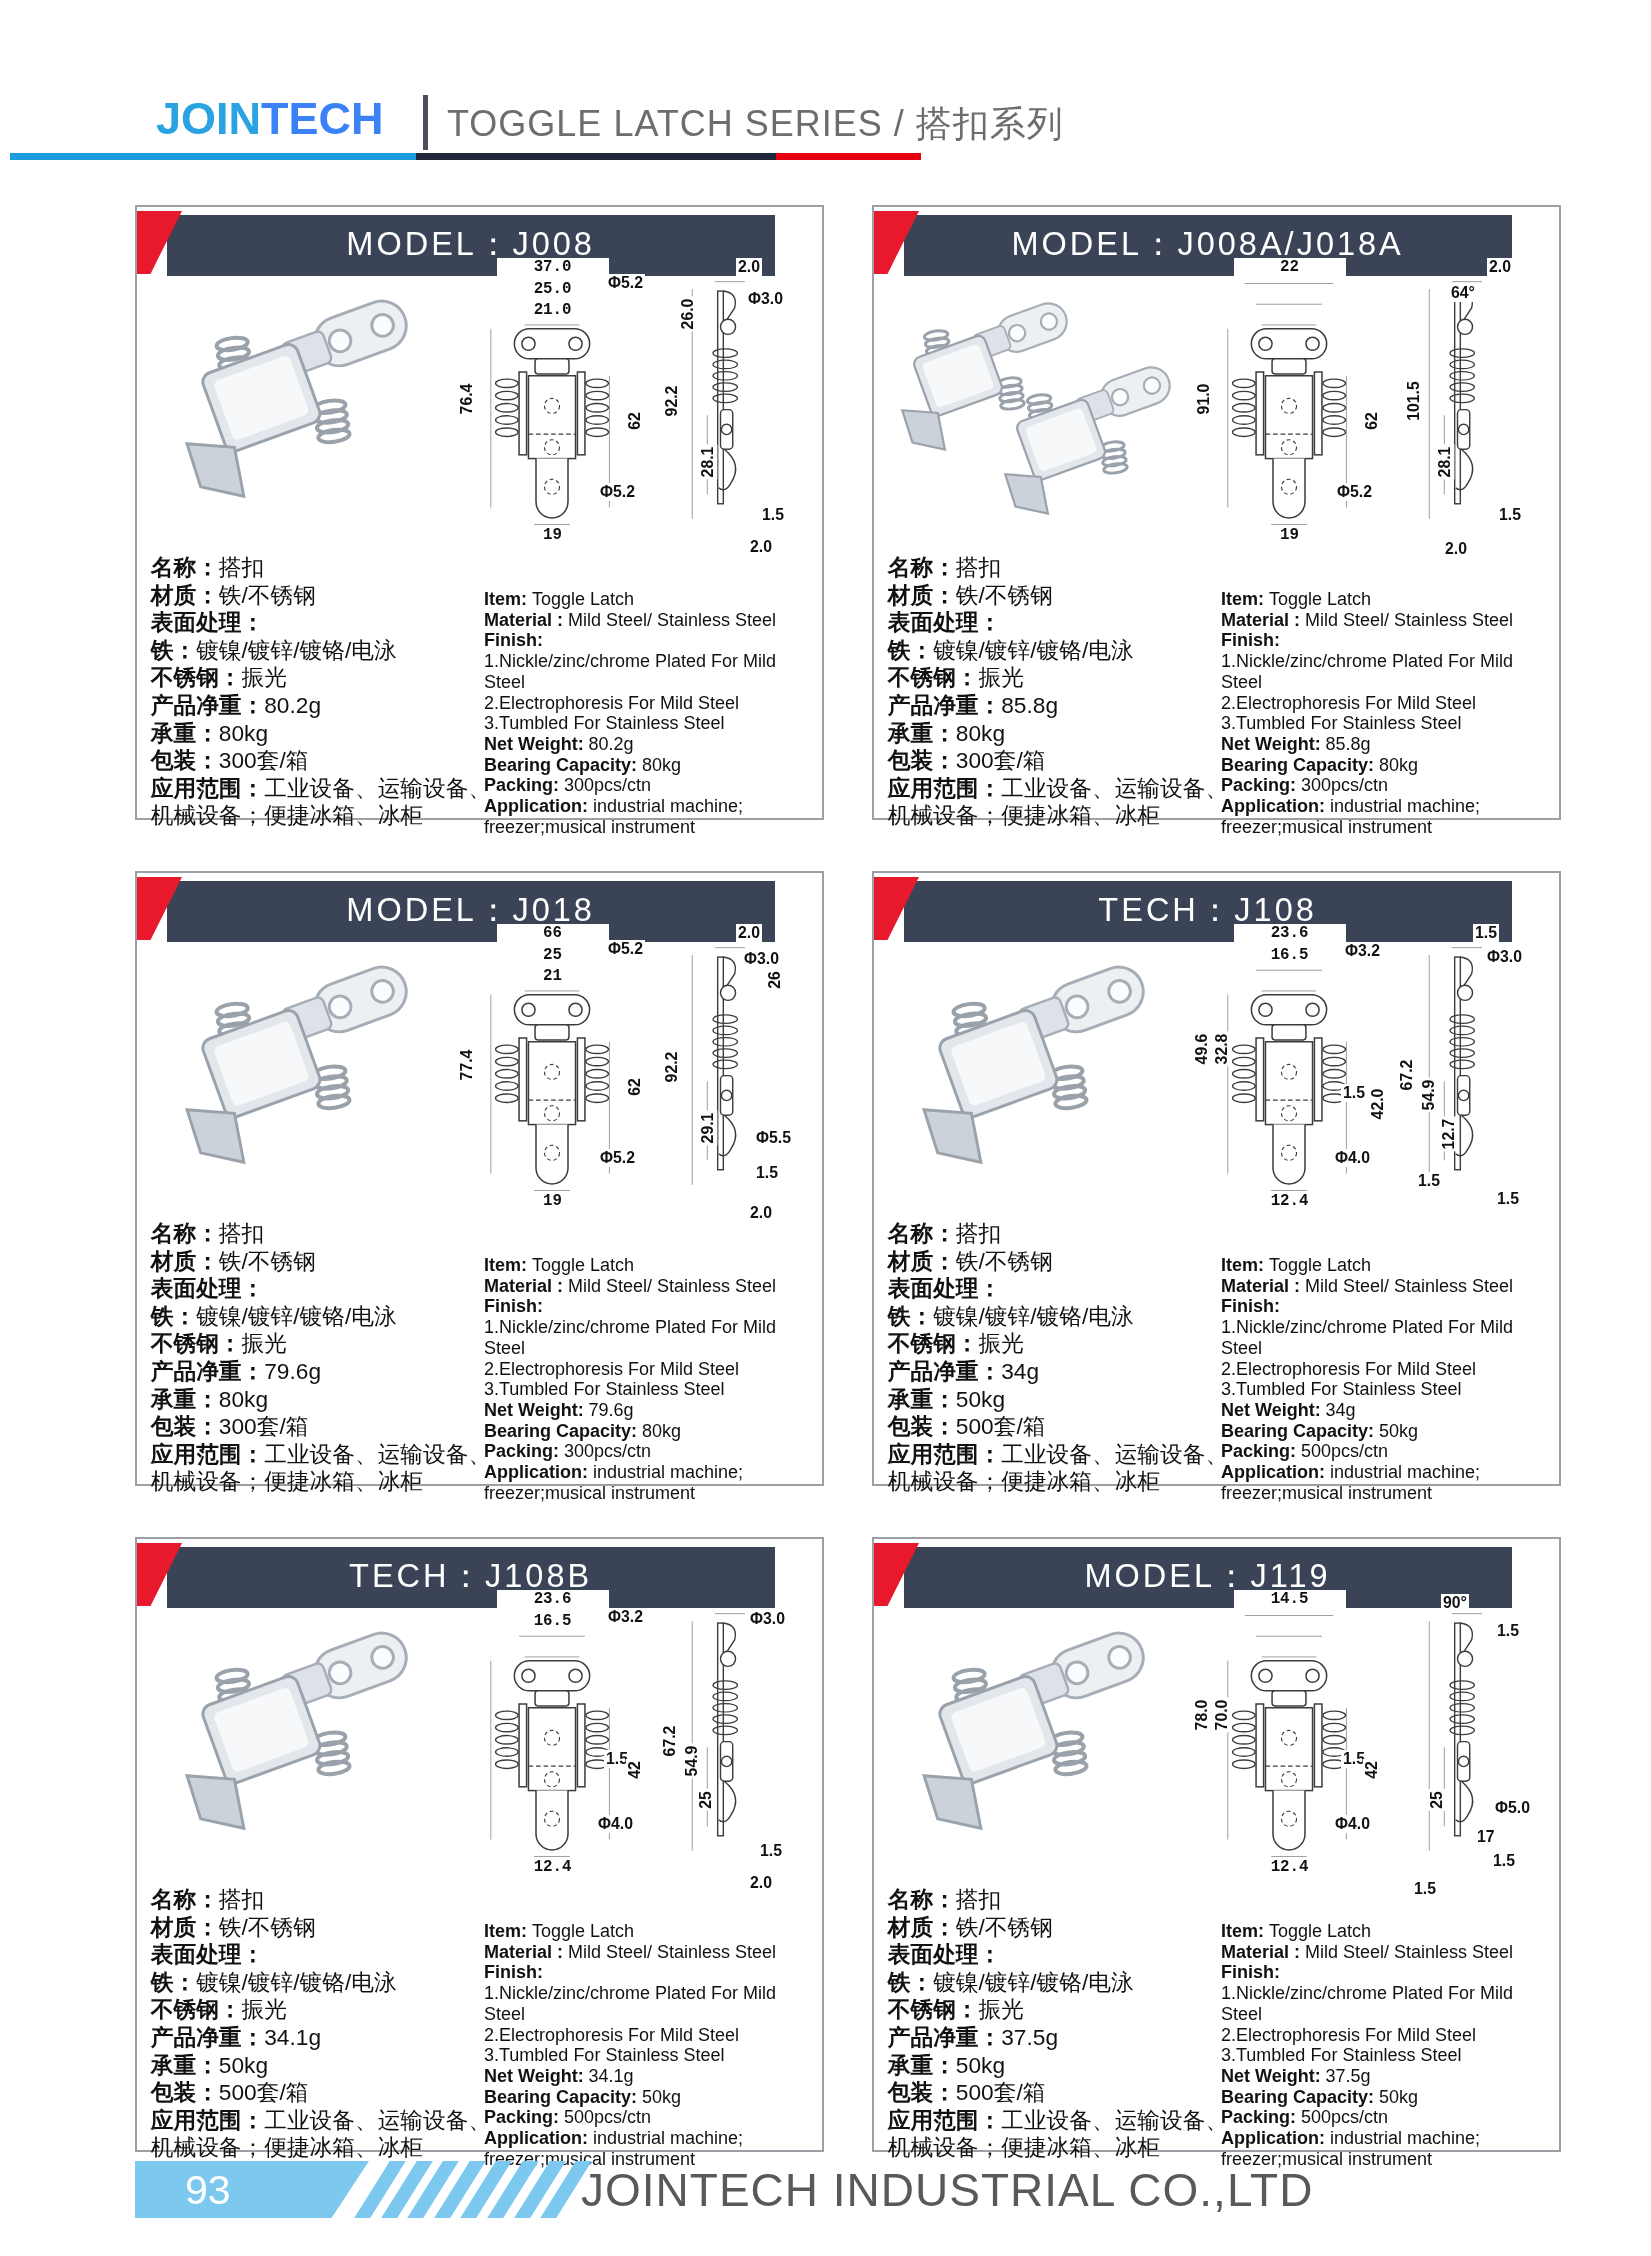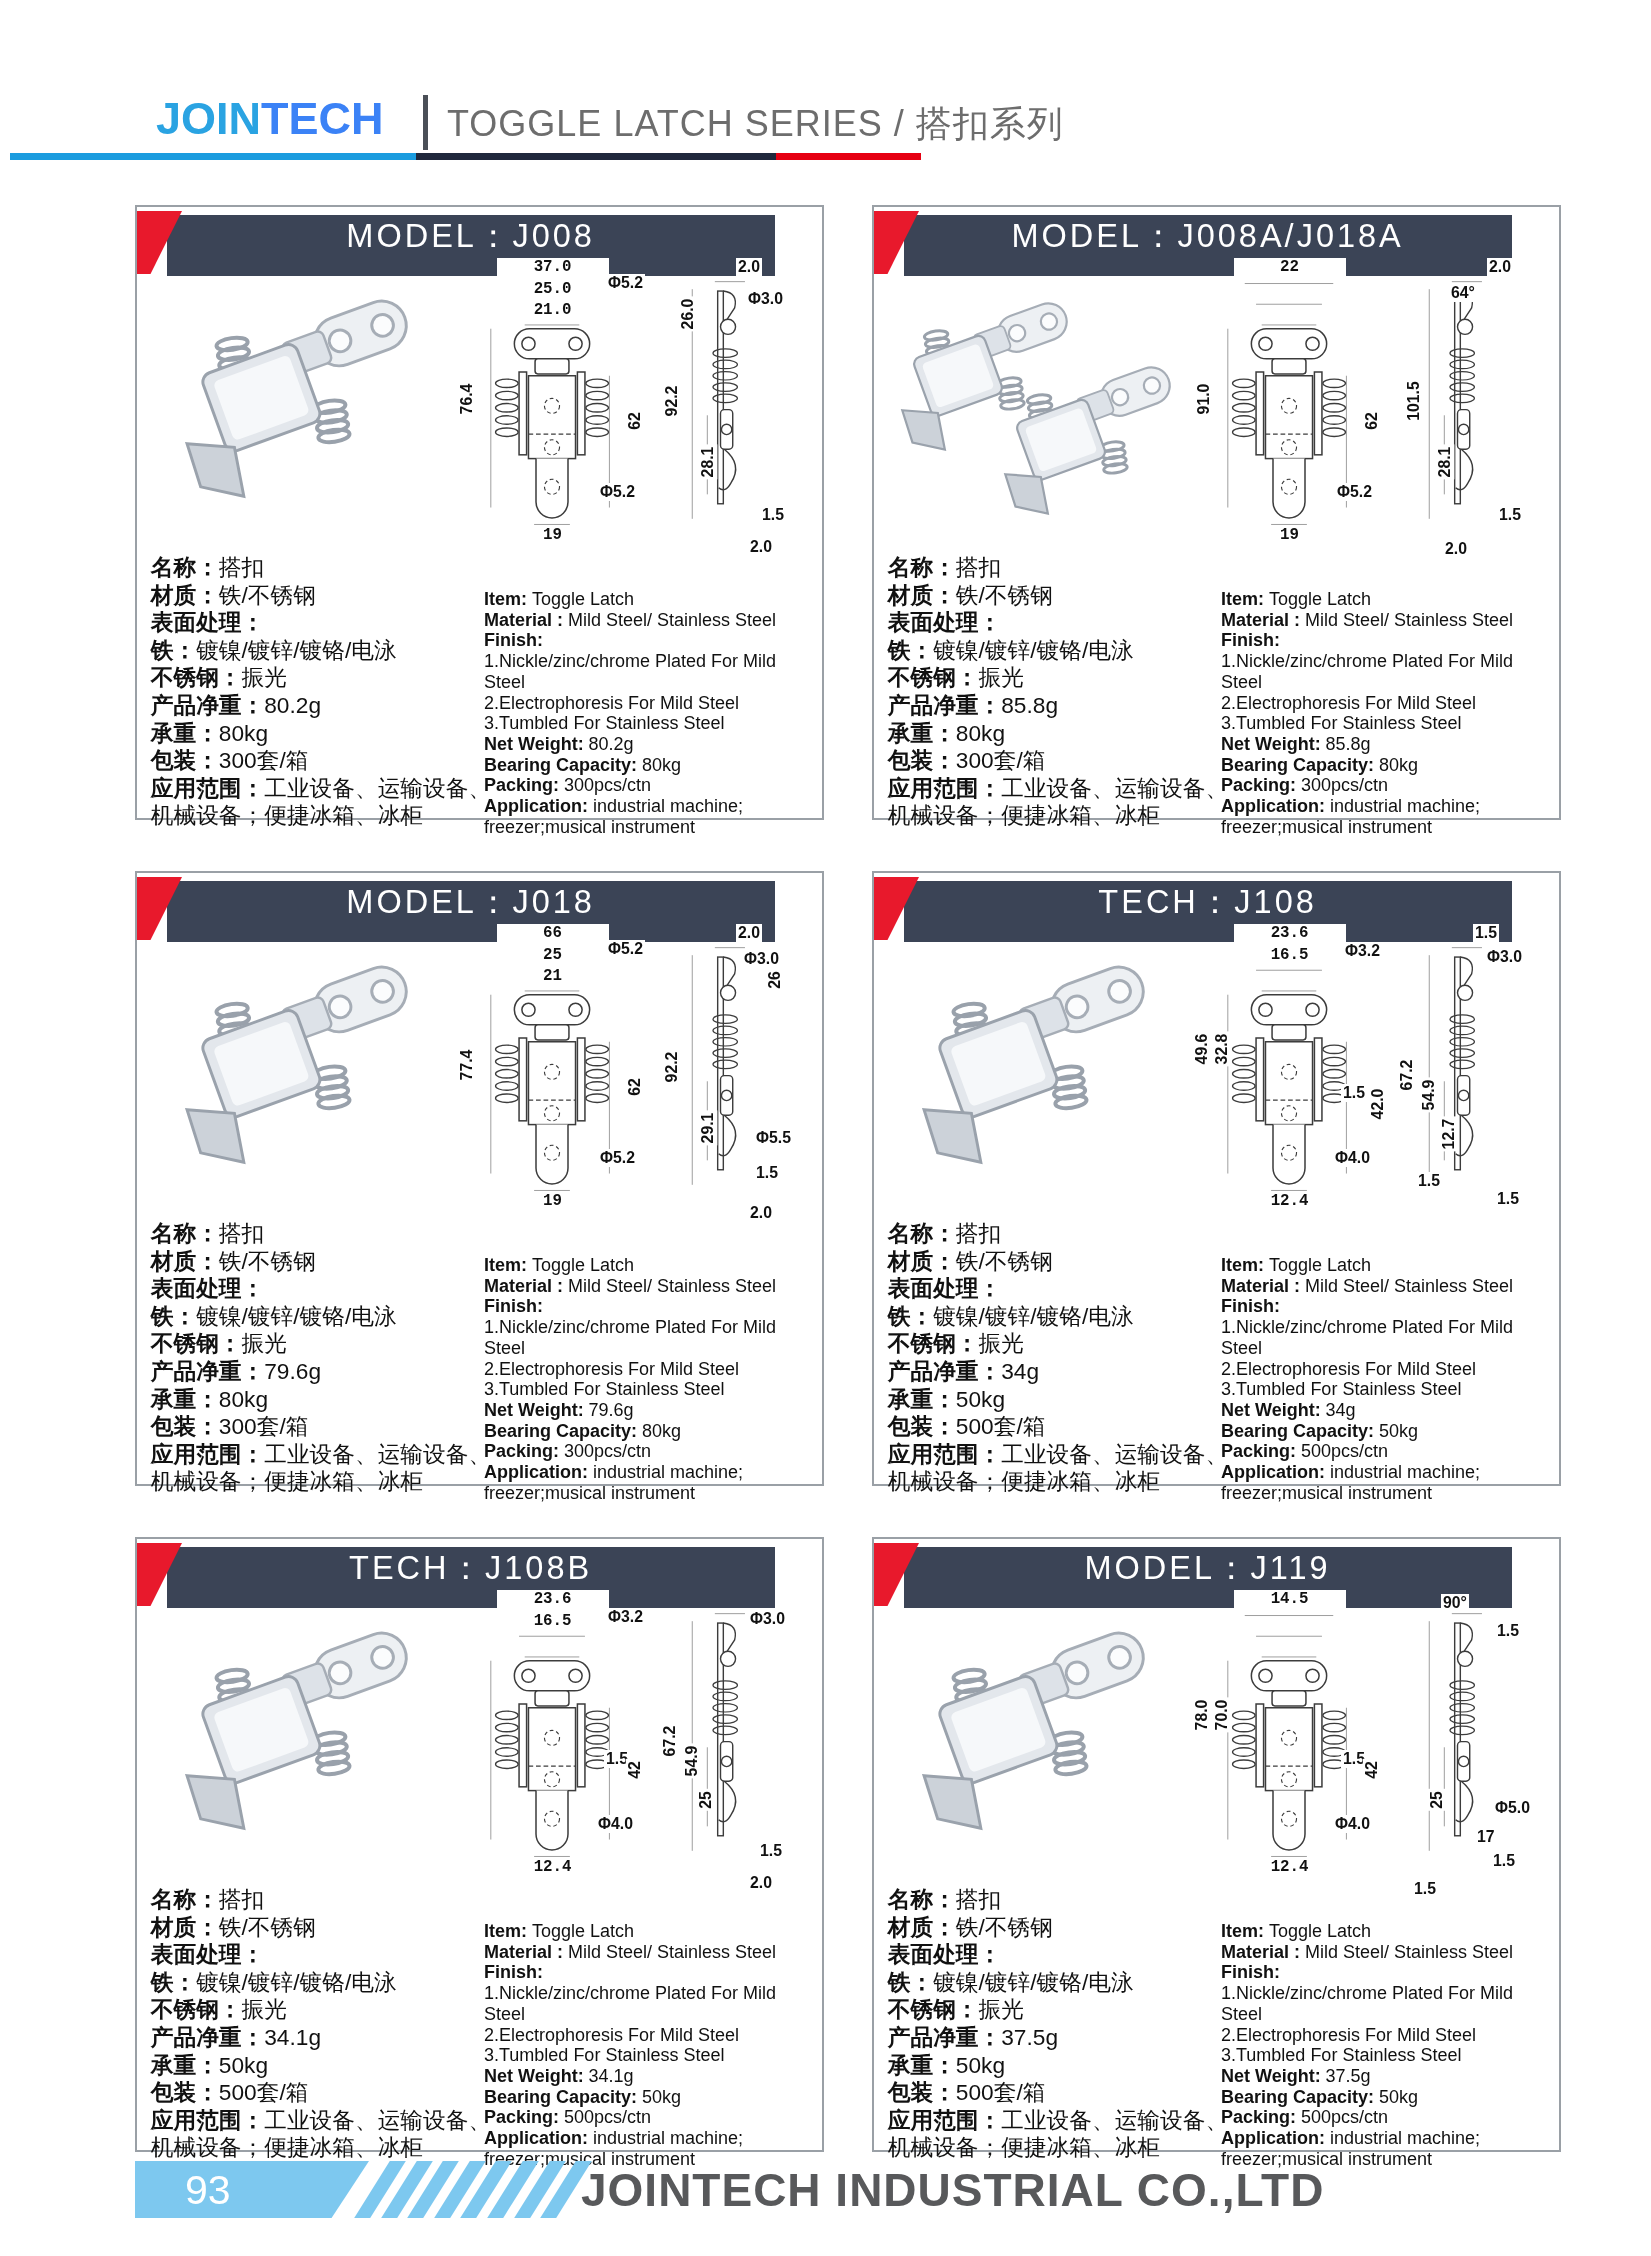--- a/index.html
+++ b/index.html
@@ -12,21 +12,21 @@
   .series{position:absolute;left:447px;top:100px;font-size:36px;color:#6d6d6d;letter-spacing:1px;}
   .ul{position:absolute;top:153px;height:6.9px;}
   .ul.b{left:9.9px;width:406px;background:#1b9cdf;}
   .ul.d{left:416px;width:361px;background:#20283c;}
   .ul.r{left:776px;width:145px;background:#e60012;}
   
   .c{position:absolute;width:685px;height:611px;border:2px solid #9aa0a6;background:#fff;}
   .fl{position:absolute;left:0;top:3.9px;width:45px;height:63px;background:#e8192c;
       clip-path:polygon(0 0,100% 0,30% 100%,0 100%);z-index:2;}
   .mb{position:absolute;left:29.6px;top:7.9px;width:608px;height:61px;background:#3b4456;color:#fff;
-      display:flex;align-items:flex-start;justify-content:center;font-size:32.5px;letter-spacing:3px;z-index:1;}
+      display:flex;align-items:center;justify-content:center;font-size:32.5px;letter-spacing:3px;z-index:1;}
   .ph{position:absolute;left:7.9px;top:83px;width:325px;height:264px;}
   .ph svg{position:absolute;left:14.8px;top:0;width:296px;height:236px;}
   .ph svg.p2a{left:0;top:4.9px;width:222px;height:177px;}
   .ph svg.p2b{left:103px;top:69px;width:222px;height:177px;}
   .cn{position:absolute;left:13.8px;top:347px;width:353px;font-size:22.7px;line-height:27.6px;color:#111;}
   .cn b{font-weight:700;}
   .en{position:absolute;left:347px;top:382px;width:297px;font-size:18px;line-height:20.7px;color:#111;}
   .en b{font-weight:700;margin-right:4.9px;} .en b:empty{display:none;margin:0;}
   .dw{position:absolute;left:335px;top:57px;width:335px;height:292px;}
   .dw svg.fv{position:absolute;left:5.9px;top:11.8px;width:148px;height:256px;}
@@ -34,21 +34,21 @@
   .dm{position:absolute;font-size:15.8px;font-weight:700;color:#111;background:#fff;
       padding:0 2px;white-space:nowrap;z-index:3;}
   .dm.ctr{width:108px;text-align:center;font-family:Liberation Mono, monospace;}
   .rot{transform:rotate(-90deg);}
   
   .fband{position:absolute;left:135px;top:2161px;width:234px;height:57px;background:#7dc8ef;
          clip-path:polygon(0 0,100% 0,84% 100%,0 100%);}
   .fnum{position:absolute;left:185px;top:2167px;font-size:41px;color:#fff;z-index:2;}
   .fsl{position:absolute;left:372px;top:2161px;height:57px;display:flex;gap:10.8px;}
   .fsl span{width:15.8px;height:57px;background:#7dc8ef;transform:skewX(-32deg);}
-  .fco{position:absolute;left:581px;top:2163px;font-size:46px;color:#58595b;letter-spacing:1px;font-weight:700;}
+  .fco{position:absolute;left:581px;top:2163px;font-size:46px;color:#58595b;letter-spacing:1px;font-weight:400;}
 </style>
 </head>
 <body>
 
 <svg width="0" height="0" style="position:absolute" aria-hidden="true">
 <defs>
   <g id="sym-front">
     <g stroke="#999" stroke-width="1" fill="none">
       <line x1="28" y1="8" x2="122" y2="8"></line>
           <line x1="40" y1="30" x2="110" y2="30"></line>

